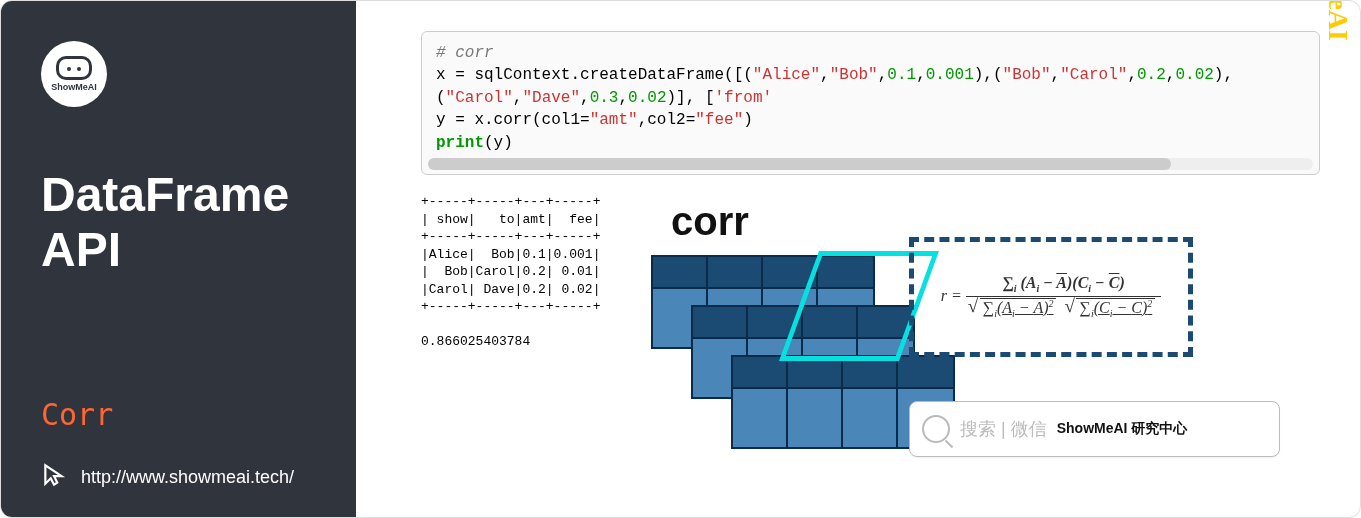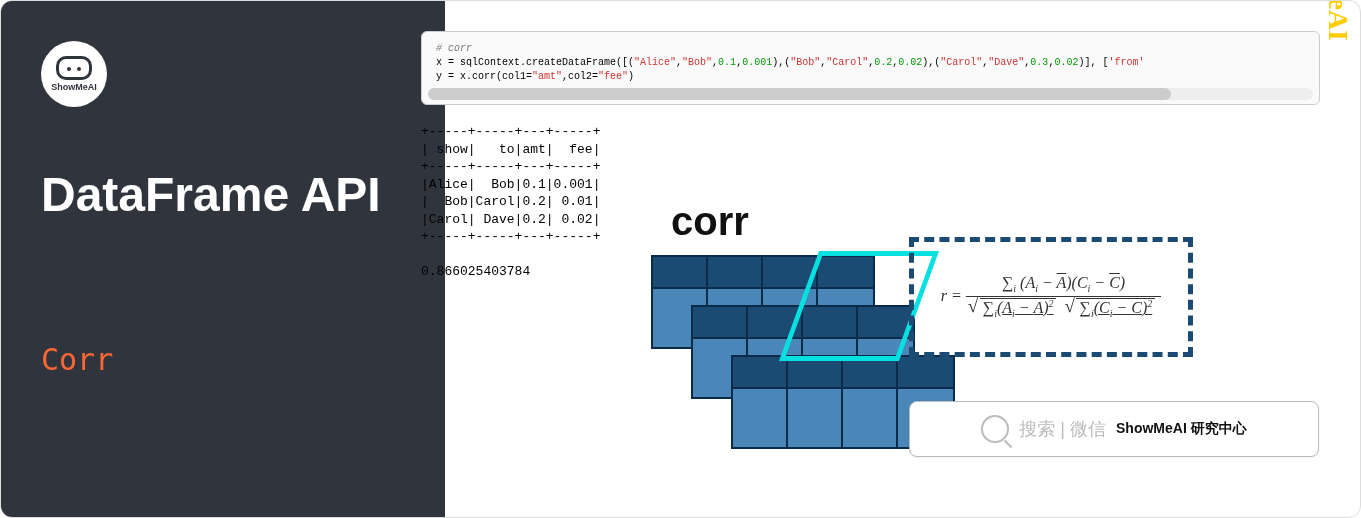--- a/index.html
+++ b/index.html
@@ -1,87 +1,96 @@
 <!DOCTYPE html>
 <html><head>
 <meta charset="utf-8">
 <style>
   * { margin: 0; padding: 0; box-sizing: border-box; }
   body { width: 1361px; height: 518px; background: #fff; font-family: Arial, Helvetica, sans-serif; position: relative; overflow: hidden; border: 1px solid #ddd; border-radius: 12px;}
-  .sidebar { position: absolute; left: 0; top: 0; width: 444px; height: 518px; background: #30353d; color: #fff; padding: 40px 0 12px 40px; }
+  .sidebar { position: absolute; left: 0; top: 0; width: 355px; height: 518px; background: #30353d; color: #fff; padding: 40px 0 12px 40px; }
   .logo { width: 66px; height: 66px; background: #fff; border-radius: 50%; margin-bottom: 60px; display:flex; align-items:center; justify-content:center; flex-direction:column; }
   .logo-face { width: 36px; height: 24px; border: 3px solid #30353d; border-radius: 10px; position: relative; }
   .logo-face::before, .logo-face::after { content: ""; position: absolute; width: 4px; height: 4px; background: #30353d; border-radius: 50%; top: 8px; }
   .logo-face::before { left: 8px; }
   .logo-face::after { right: 8px; }
   .logo-text { font-size: 9px; font-weight: bold; color: #30353d; text-align:center; margin-top: 2px;}
   .sidebar-title { font-size: 48px; font-weight: bold; color: #fff; }
   .sidebar-sub { font-size: 30px; color: #ff6633; margin-top: 120px; font-family: Consolas, monospace; }
   .sidebar-footer { position: absolute; bottom: 26px; left: 40px; display: flex; align-items: center; gap: 14px; color: #fff; font-size: 18px; }
   .cursor-icon svg { width: 26px; height: 26px; fill: none; stroke: #fff; stroke-width: 2; }
   .main { position: absolute; left: 380px; top: 0; right: 0; bottom: 0; padding: 30px 40px 0 40px; }
-  .codebox { border: 1px solid #ccc; border-radius: 6px; padding: 10px 14px 20px 14px; background: #fafafa; font-family: Consolas, "Courier New", monospace; font-size: 10px; line-height: 1.4; position: relative; overflow:hidden;}
+  .codebox { border: 1px solid #ccc; border-radius: 6px; padding: 10px 14px 20px 14px; background: #fafafa; font-family: Consolas, "Courier New", monospace; font-size: 16px; line-height: 1.4; position: relative; overflow:hidden;}
   .codebox .comment { font-style: italic; color: #777; }
   .codebox .s { color: #cc3333; }
   .codebox .n { color: #009900; }
   .codebox .kw { color: #009900; font-weight: bold; }
   .scrollbar { position:absolute; left:6px; right:6px; bottom:4px; height:12px; background:#eee; border-radius:6px;}
   .scrollbar::after { content:""; position:absolute; left:0; top:0; height:100%; width:84%; background:#ccc; border-radius:6px;}
   .output { font-family: Consolas, "Courier New", monospace; font-size: 13px; white-space: pre; margin-top: 18px; line-height: 1.35; }
   .illus-label { position:absolute; left: 670px; top: 198px; font-size: 40px; font-weight: 900; font-family: Arial Black, Arial, sans-serif; color:#111;}
   .stack { position:absolute; left: 650px; top: 254px; }
   .tbl { position:absolute; }
   .tbl .header { display:flex; border:2px solid #0b2b4b;}
   .tbl .header div { width:55px; height:30px; background:#1b4a73; border-right:2px solid #0b2b4b;}
   .tbl .header div:last-child{border-right:none;}
   .tbl .body { display:flex; border:2px solid #0b2b4b; border-top:none;}
   .tbl .body div { width:55px; height:58px; background:#4a86b8; border-right:2px solid #0b2b4b;}
   .tbl .body div:last-child{border-right:none;}
   .highlight { position:absolute; border:5px solid #06e0e0; transform:skewX(-20deg); background:transparent; pointer-events:none;}
   .formula-box { position:absolute; left:908px; top:236px; width:284px; height:120px; border:5px dashed #1b4a73; display:flex; align-items:center; justify-content:center;}
   .formula { font-family: "Times New Roman", serif; font-style: italic; font-size: 16px; color:#333; text-align:center; line-height: 1.0;}
   .frac { display:inline-flex; flex-direction:column; align-items:center; vertical-align:middle;}
-  .frac .num { padding: 0 6px 2px 6px; }
+  .frac .num { padding: 0 6px 2px 6px; font-weight: bold; }
   .frac .den { border-top:1.2px solid #333; padding: 2px 6px 0 6px;}
   .ov { text-decoration: overline; }
   .sqrt { display:inline-block; position:relative; padding-left:8px;}
   .sqrt::before { content:"√"; position:absolute; left:-4px; top:-3px; font-style:normal; font-size:19px;}
   .sqrt .rad { border-top:1.2px solid #333; padding:0 3px;text-decoration:underline;}
   .sub{font-size:10px; vertical-align:sub; font-style:italic;}
   .sup{font-size:10px; vertical-align:super; font-style:italic;}
-  .searchbox { position:absolute; left:908px; top:400px; width:410px; height:56px; border:1px solid #bbb; border-radius:8px; background:#fff; display:flex; align-items:center; padding:0 12px; gap:10px; box-shadow: 0 1px 2px rgba(0,0,0,.06); justify-content: center;}
+  .searchbox { position:absolute; left:908px; top:400px; width:371px; height:56px; border:1px solid #bbb; border-radius:8px; background:#fff; display:flex; align-items:center; padding:0 12px; gap:10px; box-shadow: 0 1px 2px rgba(0,0,0,.06);}
   .searchbox .mag { width:28px; height:28px; border:2px solid #bbb; border-radius:50%; position:relative; flex-shrink:0;}
   .searchbox .mag::after{ content:""; position:absolute; width:10px; height:2px; background:#bbb; bottom:-4px; right:-6px; transform:rotate(45deg);}
   .searchbox .hint{ color:#bbb; font-size:18px;}
   .searchbox .strong{ font-weight:900; color:#111; font-size:14px;}
   .watermark { position:absolute; right:6px; top:40px; transform:rotate(90deg); transform-origin: right top; font-size:28px; font-weight:bold; font-family: "Times New Roman", serif;}
   .watermark .yel{ color:#ffcc00;}
 </style>
 </head>
 <body>
 
 <aside class="sidebar">
   <div class="logo">
     <div class="logo-face"></div>
     <div class="logo-text">ShowMeAI</div>
   </div>
   <div class="sidebar-title">DataFrame API</div>
   <div class="sidebar-sub">Corr</div>
+  <div class="sidebar-footer">
+    <span class="cursor-icon">
+      <svg viewBox="0 0 24 24">
+          <path d="M4 3 L4 20 L9 15 L12 21 L15 19 L12 13 L19 13 Z"></path>
+        </svg>
+    </span>
+    <span>http://www.showmeai.tech/</span>
+  </div>
 </aside>
 
 <main class="main">
 
   <div class="codebox">
     <div><span class="comment"># corr</span></div>
     <div>
       <span>x = sqlContext.createDataFrame([(</span><span class="s">"Alice"</span>,<span class="s">"Bob"</span>,<span class="n">0.1</span>,<span class="n">0.001</span><span>),(</span><span class="s">"Bob"</span>,<span class="s">"Carol"</span>,<span class="n">0.2</span>,<span class="n">0.02</span><span>),(</span><span class="s">"Carol"</span>,<span class="s">"Dave"</span>,<span class="n">0.3</span>,<span class="n">0.02</span><span>)], [</span><span class="s">'from'</span>
     </div>
     <div>
       <span>y = x.corr(col1=</span><span class="s">"amt"</span><span>,col2=</span><span class="s">"fee"</span><span>)</span>
     </div>
+    <div><span class="kw">print</span><span>(y)</span></div>
     <div class="scrollbar"></div>
   </div>
 
   <pre class="output"><span>+-----+-----+---+-----+</span>
 <span>| show|   to|amt|  fee|</span>
 <span>+-----+-----+---+-----+</span>
 <span>|Alice|  Bob|0.1|0.001|</span>
 <span>|  Bob|Carol|0.2| 0.01|</span>
 <span>|Carol| Dave|0.2| 0.02|</span>
 <span>+-----+-----+---+-----+</span>

